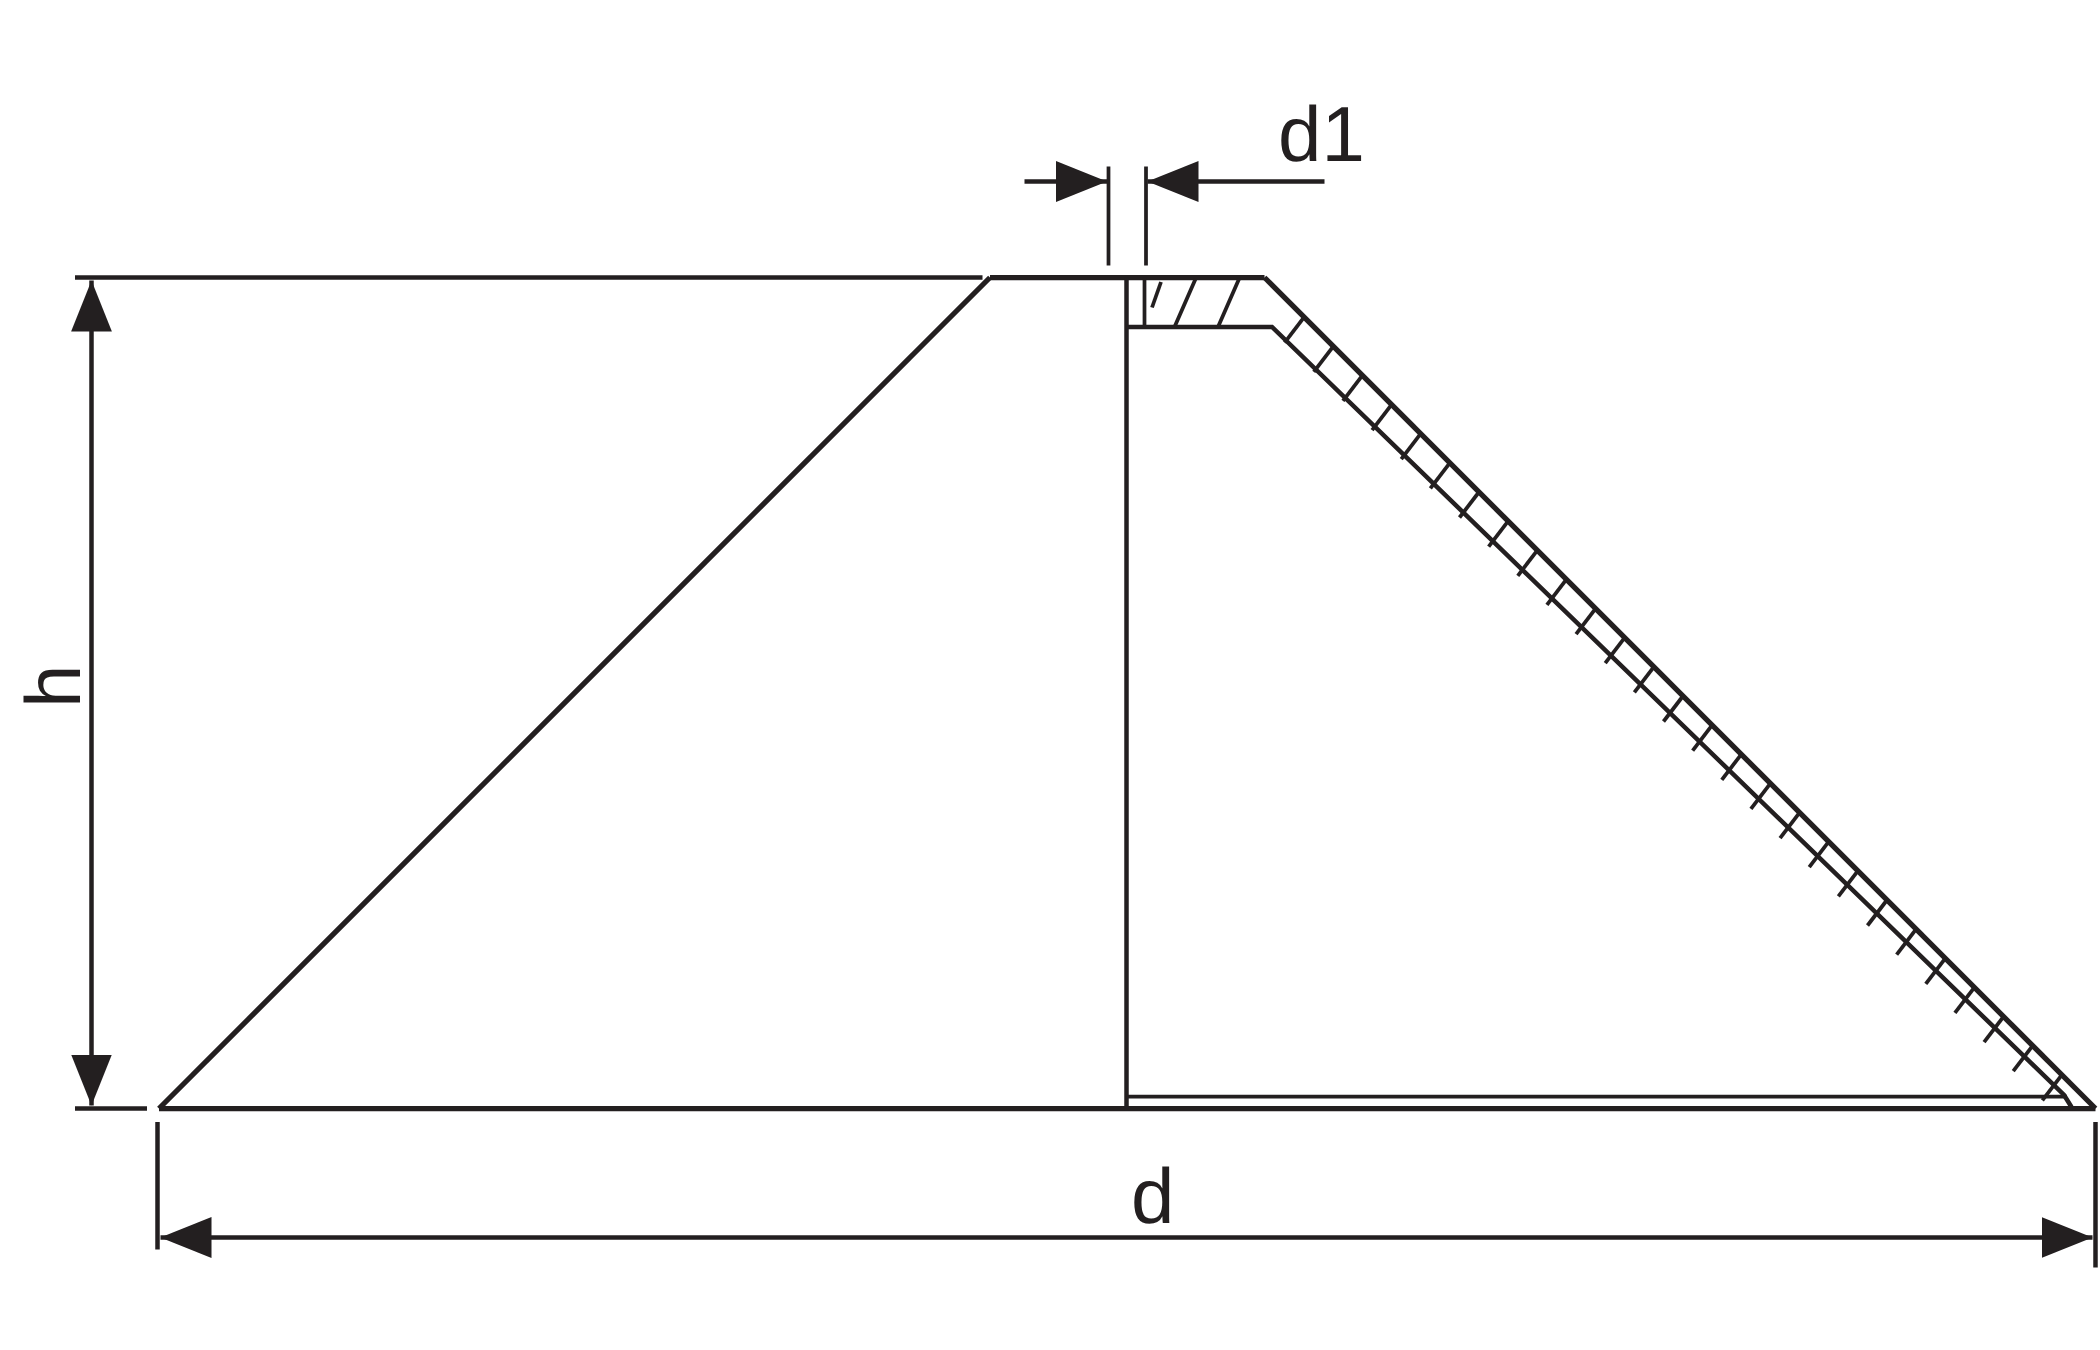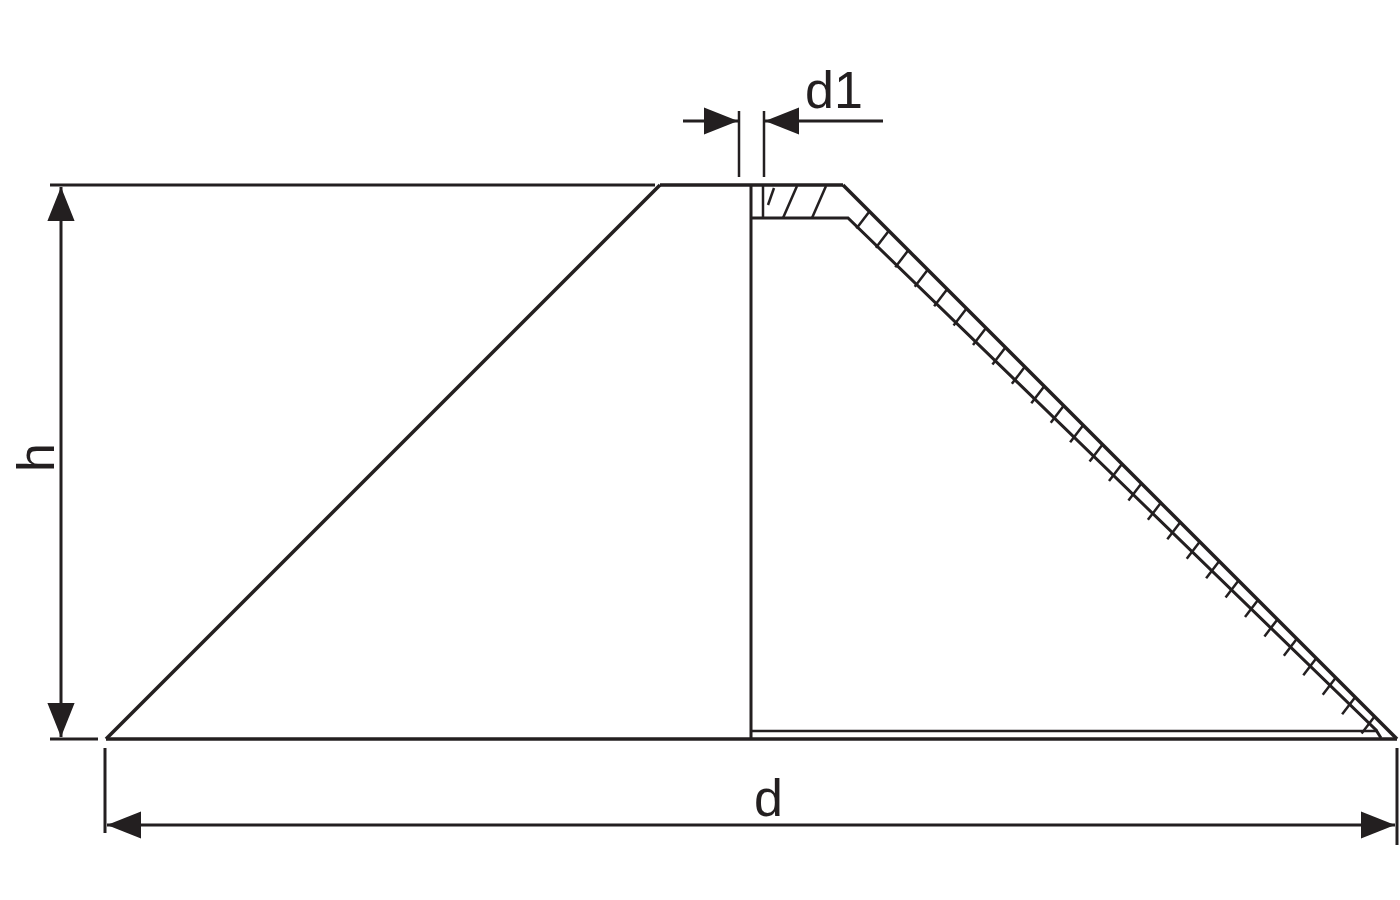--- a/index.html
+++ b/index.html
@@ -1,19 +1,19 @@
 <!DOCTYPE html>
 <html><head>
   <meta charset="utf-8">
   <style>
     html, body { margin: 0; padding: 0; background: #ffffff; }
     body { width: 1400px; height: 900px; overflow: hidden; position: relative; font-family: "Liberation Sans", sans-serif; }
     .canvas { position: absolute; left: 0; top: 0; width: 1400px; height: 900px; }
     .lbl { position: absolute; color: #231f20; font-family: "Liberation Sans", sans-serif; line-height: 1; }
-    .lbl-d1 { left: 805px; top: 64px; font-size: 52px; }
+    .lbl-d1 { left: 852px; top: 64px; font-size: 52px; }
     .lbl-d { left: 754px; top: 772px; font-size: 52px; }
     .lbl-h { left: 10px; top: 440px; font-size: 52px; transform-origin: left top; transform: rotate(-90deg) translate(-32px, 0); }
   </style>
 </head>
 <body>
 
 <svg class="canvas" viewBox="0 0 1400 900" xmlns="http://www.w3.org/2000/svg">
   <defs>
     <marker id="arrow" viewBox="0 0 20 20" refX="20" refY="10" markerWidth="34" markerHeight="34" markerUnits="userSpaceOnUse" orient="auto">
       <path d="M0,2 L20,10 L0,18 Z" fill="#231f20"></path>

